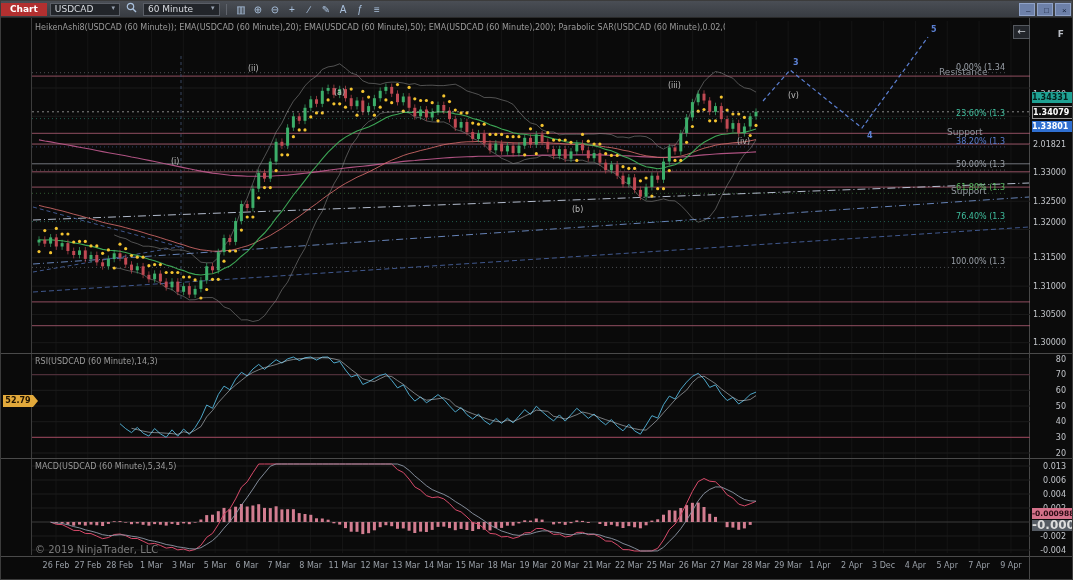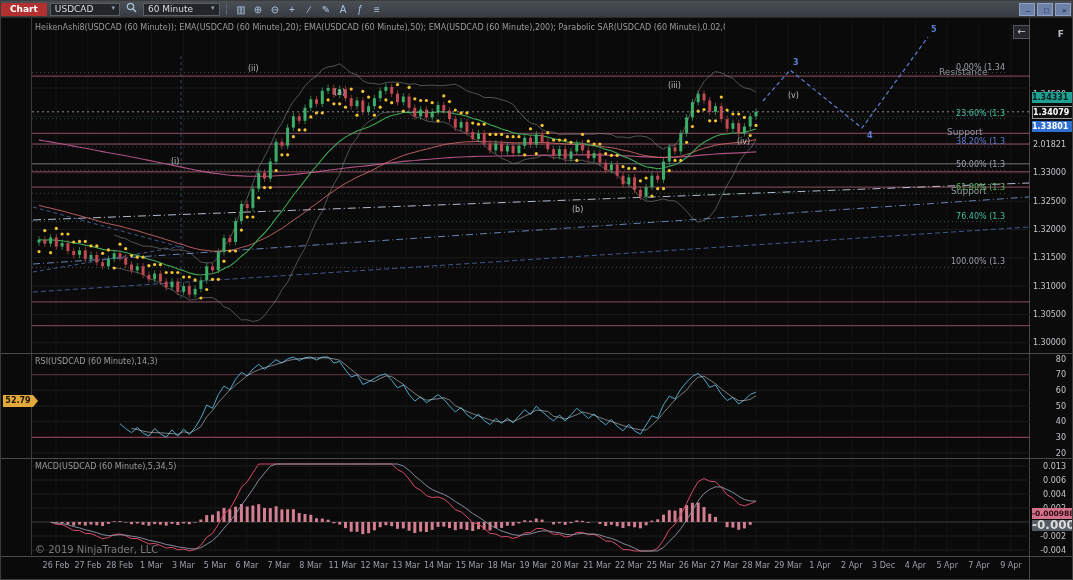--- a/index.html
+++ b/index.html
@@ -690,21 +690,21 @@
         <div class="fib-label" style="right: 67px; top: 182.276px; color: rgb(88, 184, 94);">61.80% (1.3</div>
         <div class="fib-label" style="right: 67px; top: 210.576px; color: rgb(63, 191, 159);">76.40% (1.3</div>
         <div class="fib-label" style="right: 67px; top: 256.422px; color: rgb(154, 160, 168);">100.00% (1.3</div>
       </div>
     <div id="price-ticks">
         <div class="axis-label" style="top: 89px;">1.34500</div>
         <div class="axis-label" style="top: 110.8px;">1.34000</div>
         <div class="axis-label" style="top: 139.1px;">2.01821</div>
         <div class="axis-label" style="top: 167.4px;">1.33000</div>
         <div class="axis-label" style="top: 195.7px;">1.32500</div>
-        <div class="axis-label" style="top: 224px;">1.32000</div>
+        <div class="axis-label" style="top: 217px;">1.32000</div>
         <div class="axis-label" style="top: 252.3px;">1.31500</div>
         <div class="axis-label" style="top: 280.6px;">1.31000</div>
         <div class="axis-label" style="top: 308.9px;">1.30500</div>
         <div class="axis-label" style="top: 337.2px;">1.30000</div>
       </div>
     <div id="rsi-ticks">
         <div class="axis-label" style="top: 353.5px;">80</div>
         <div class="axis-label" style="top: 369.167px;">70</div>
         <div class="axis-label" style="top: 384.833px;">60</div>
         <div class="axis-label" style="top: 400.5px;">50</div>

